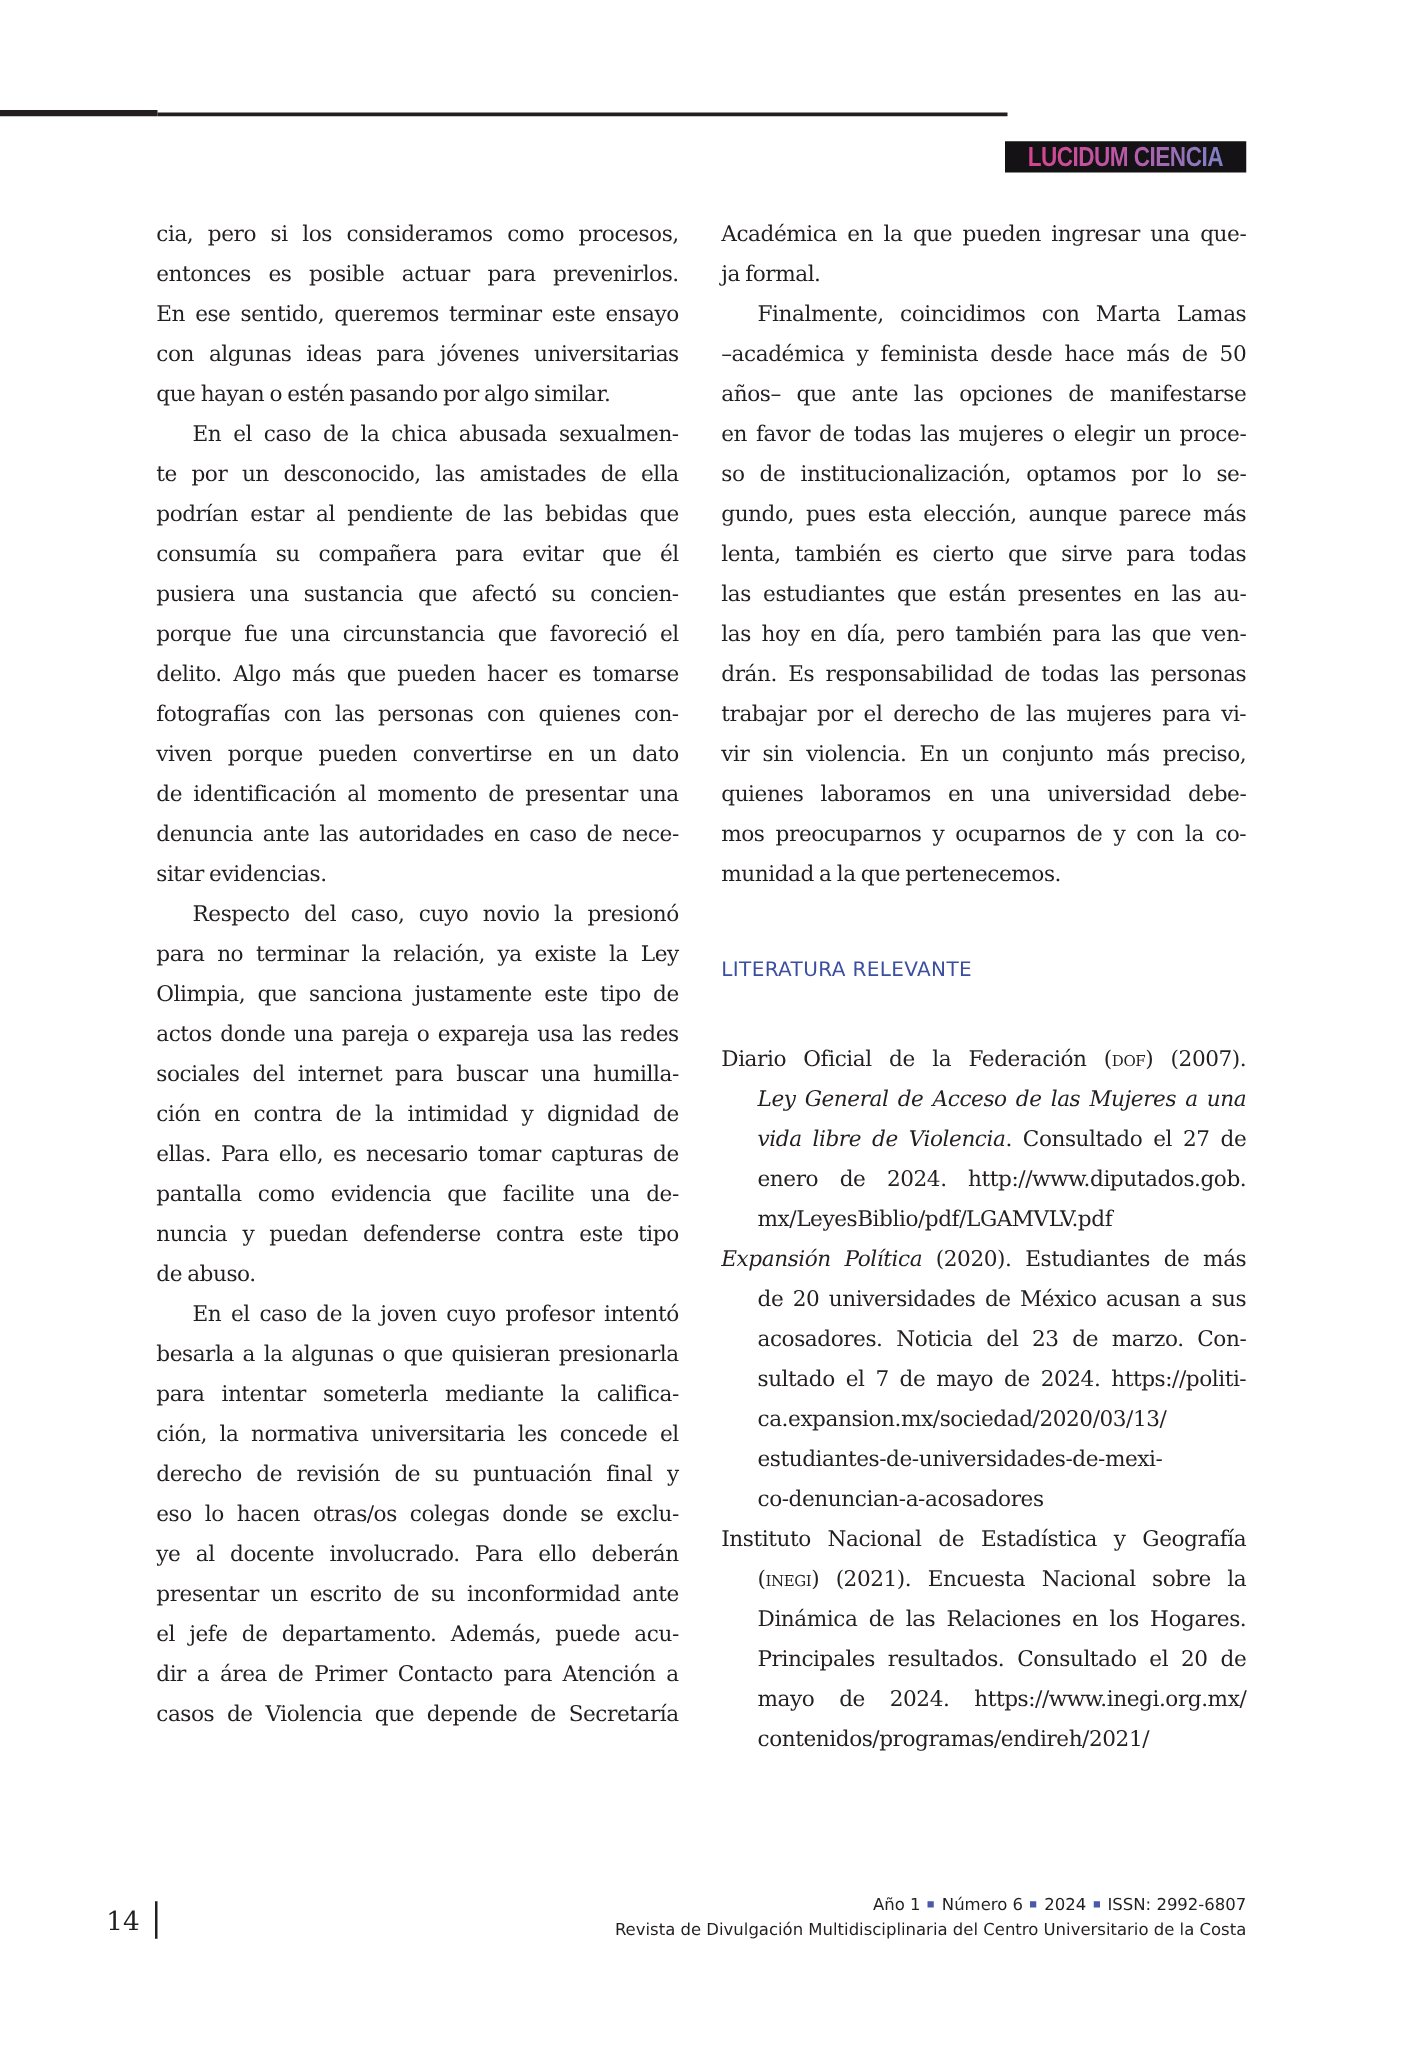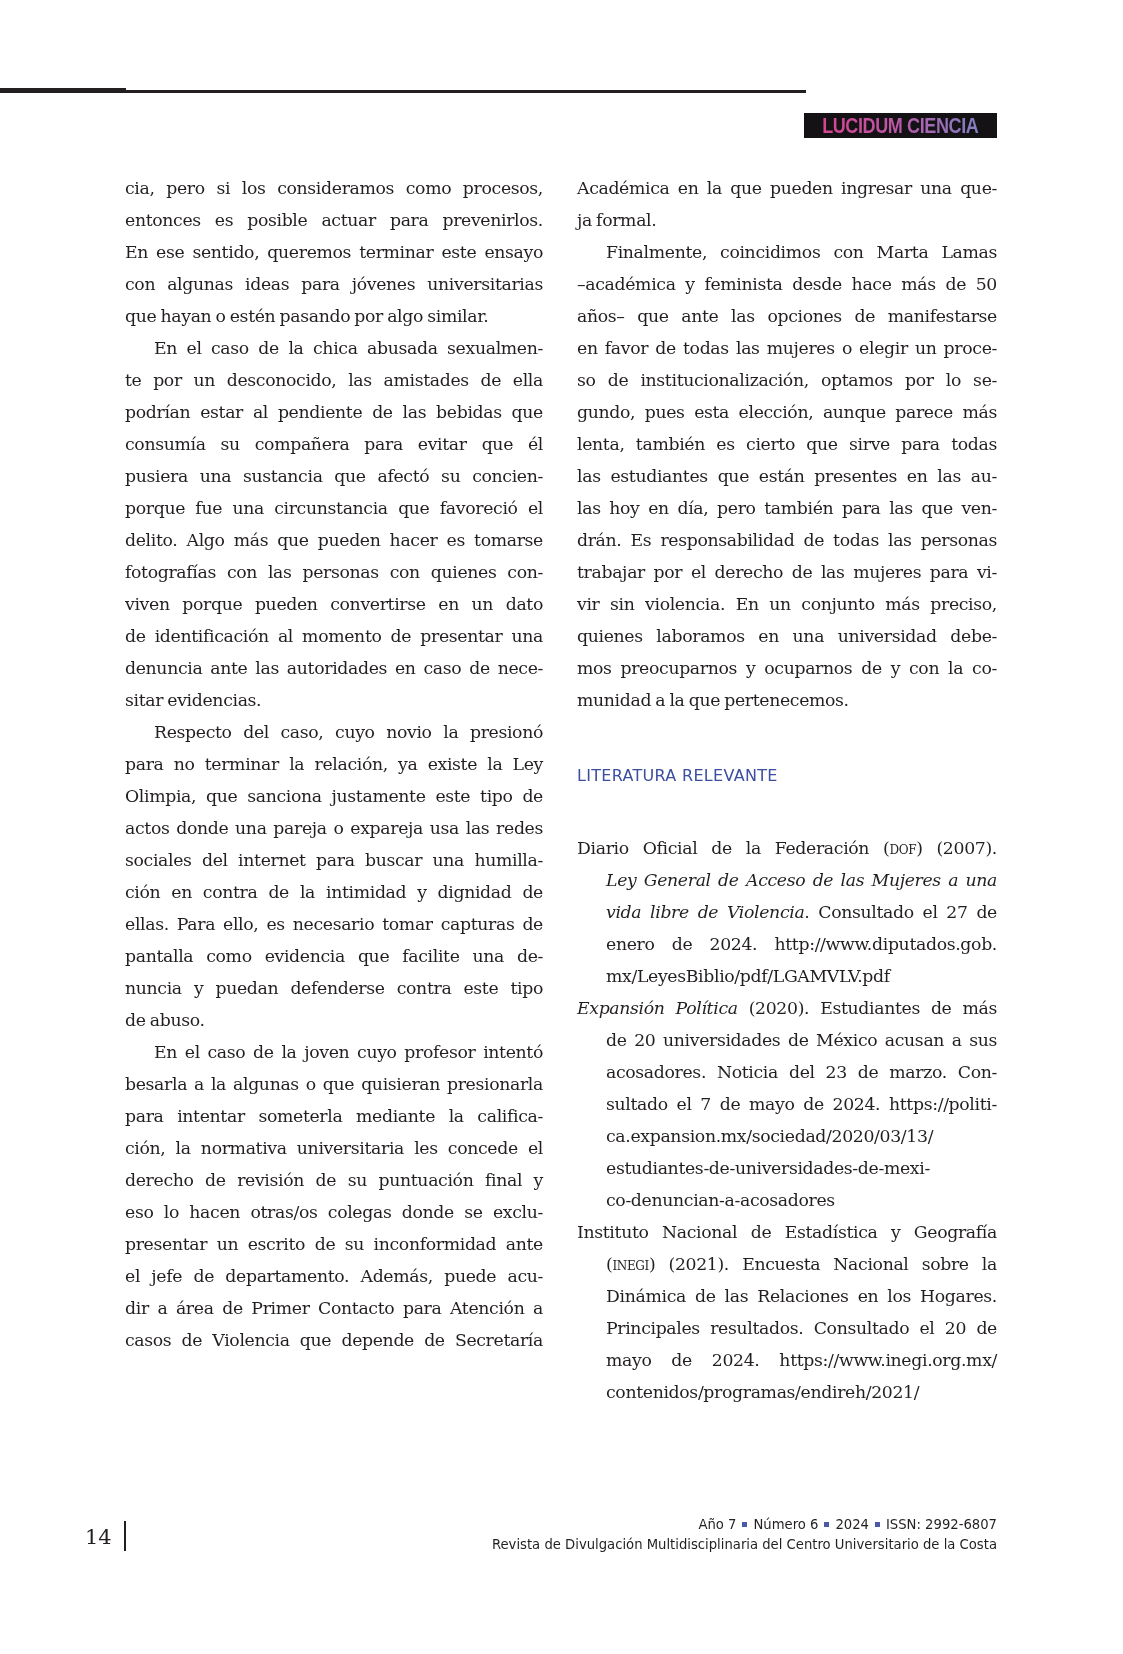--- a/index.html
+++ b/index.html
@@ -67,20 +67,21 @@
     <span class="ln">ellas. Para ello, es necesario tomar capturas de</span>
     <span class="ln">pantalla como evidencia que facilite una de-</span>
     <span class="ln">nuncia y puedan defenderse contra este tipo</span>
     <span class="ln last">de abuso.</span>
     <span class="ln ind">En el caso de la joven cuyo profesor intentó</span>
     <span class="ln">besarla a la algunas o que quisieran presionarla</span>
     <span class="ln">para intentar someterla mediante la califica-</span>
     <span class="ln">ción, la normativa universitaria les concede el</span>
     <span class="ln">derecho de revisión de su puntuación final y</span>
     <span class="ln">eso lo hacen otras/os colegas donde se exclu-</span>
+    <span class="ln">ye al docente involucrado. Para ello deberán</span>
     <span class="ln">presentar un escrito de su inconformidad ante</span>
     <span class="ln">el jefe de departamento. Además, puede acu-</span>
     <span class="ln">dir a área de Primer Contacto para Atención a</span>
     <span class="ln">casos de Violencia que depende de Secretaría</span>
   </div>
 <div class="col col-right" id="rightcol">
     <span class="ln">Académica en la que pueden ingresar una que-</span>
     <span class="ln last">ja formal.</span>
     <span class="ln ind">Finalmente, coincidimos con Marta Lamas</span>
     <span class="ln">–académica y feminista desde hace más de 50</span>
@@ -125,16 +126,16 @@
     <span class="ln hang">Principales resultados. Consultado el 20 de</span>
     <span class="ln hang">mayo de 2024. https://www.inegi.org.mx/</span>
     <span class="ln hang last">contenidos/programas/endireh/2021/</span>
   </div>
 </div>
 
 <div class="pgnum">14</div>
 <div class="pgbar"></div>
 <div class="foot">
   <div>
-    <span>Año 7</span><span class="sq"></span><span>Número 6</span><span class="sq"></span><span>2024</span><span class="sq"></span><span>ISSN: 2992-6807</span>
+    <span>Año 1</span><span class="sq"></span><span>Número 6</span><span class="sq"></span><span>2024</span><span class="sq"></span><span>ISSN: 2992-6807</span>
   </div>
   <div>Revista de Divulgación Multidisciplinaria del Centro Universitario de la Costa</div>
 </div>
 
 </body></html>

